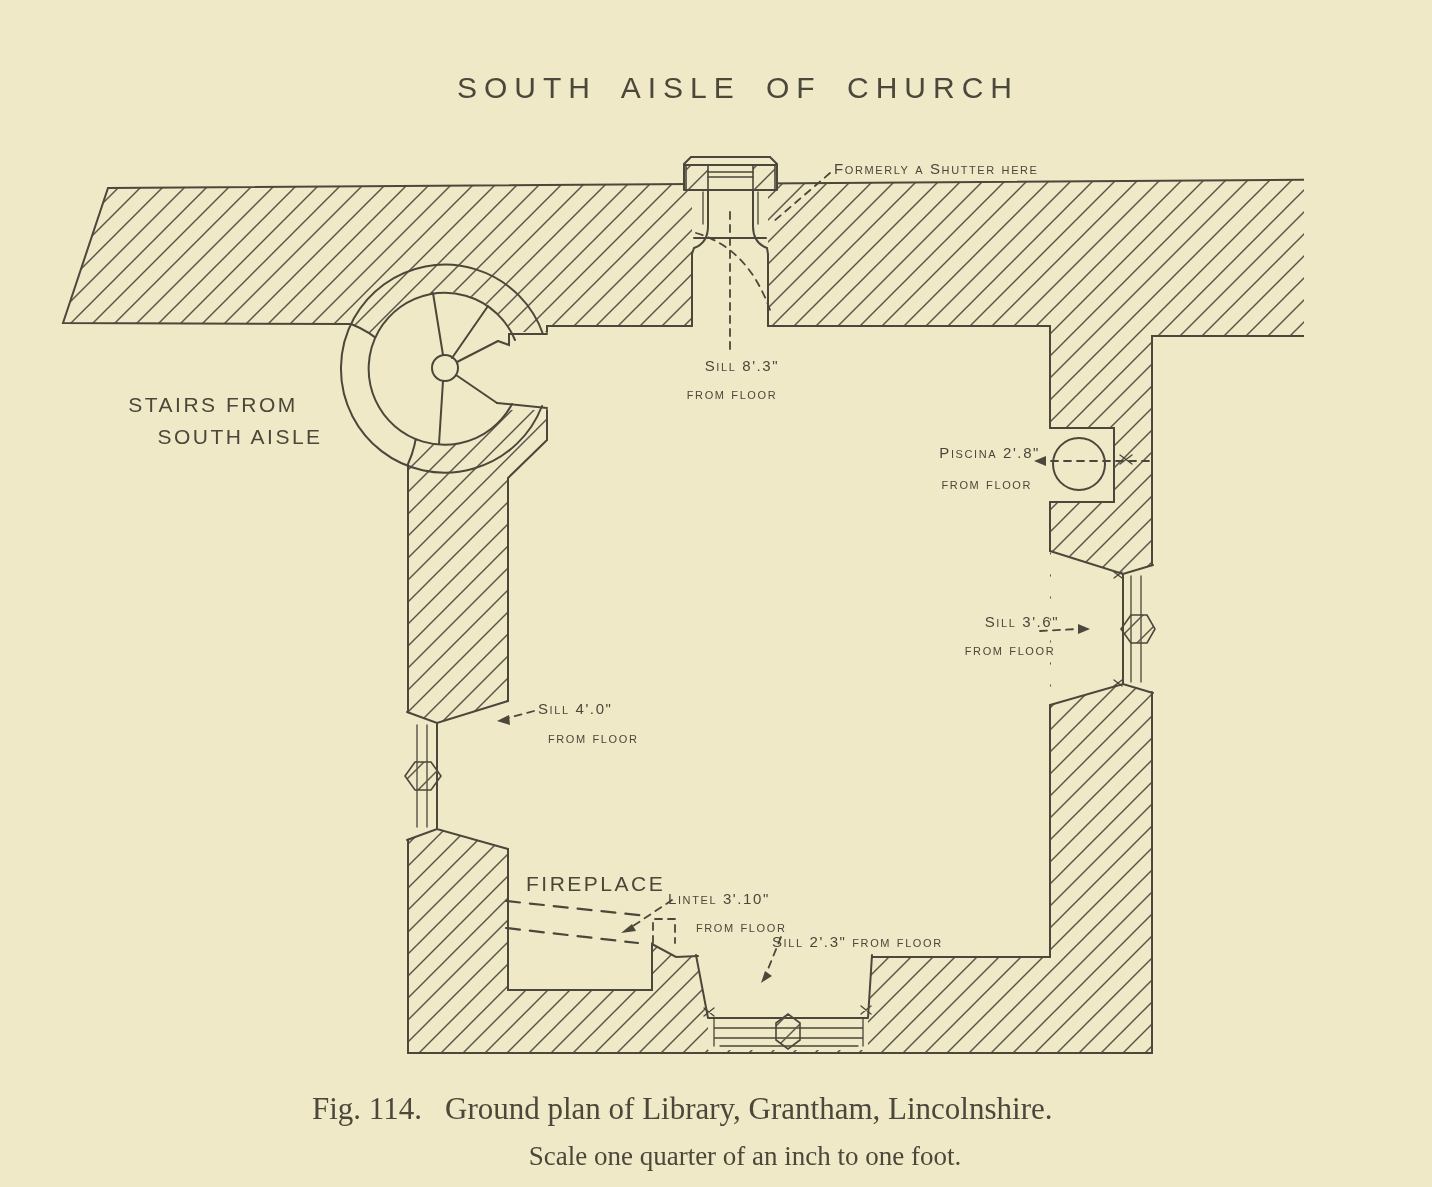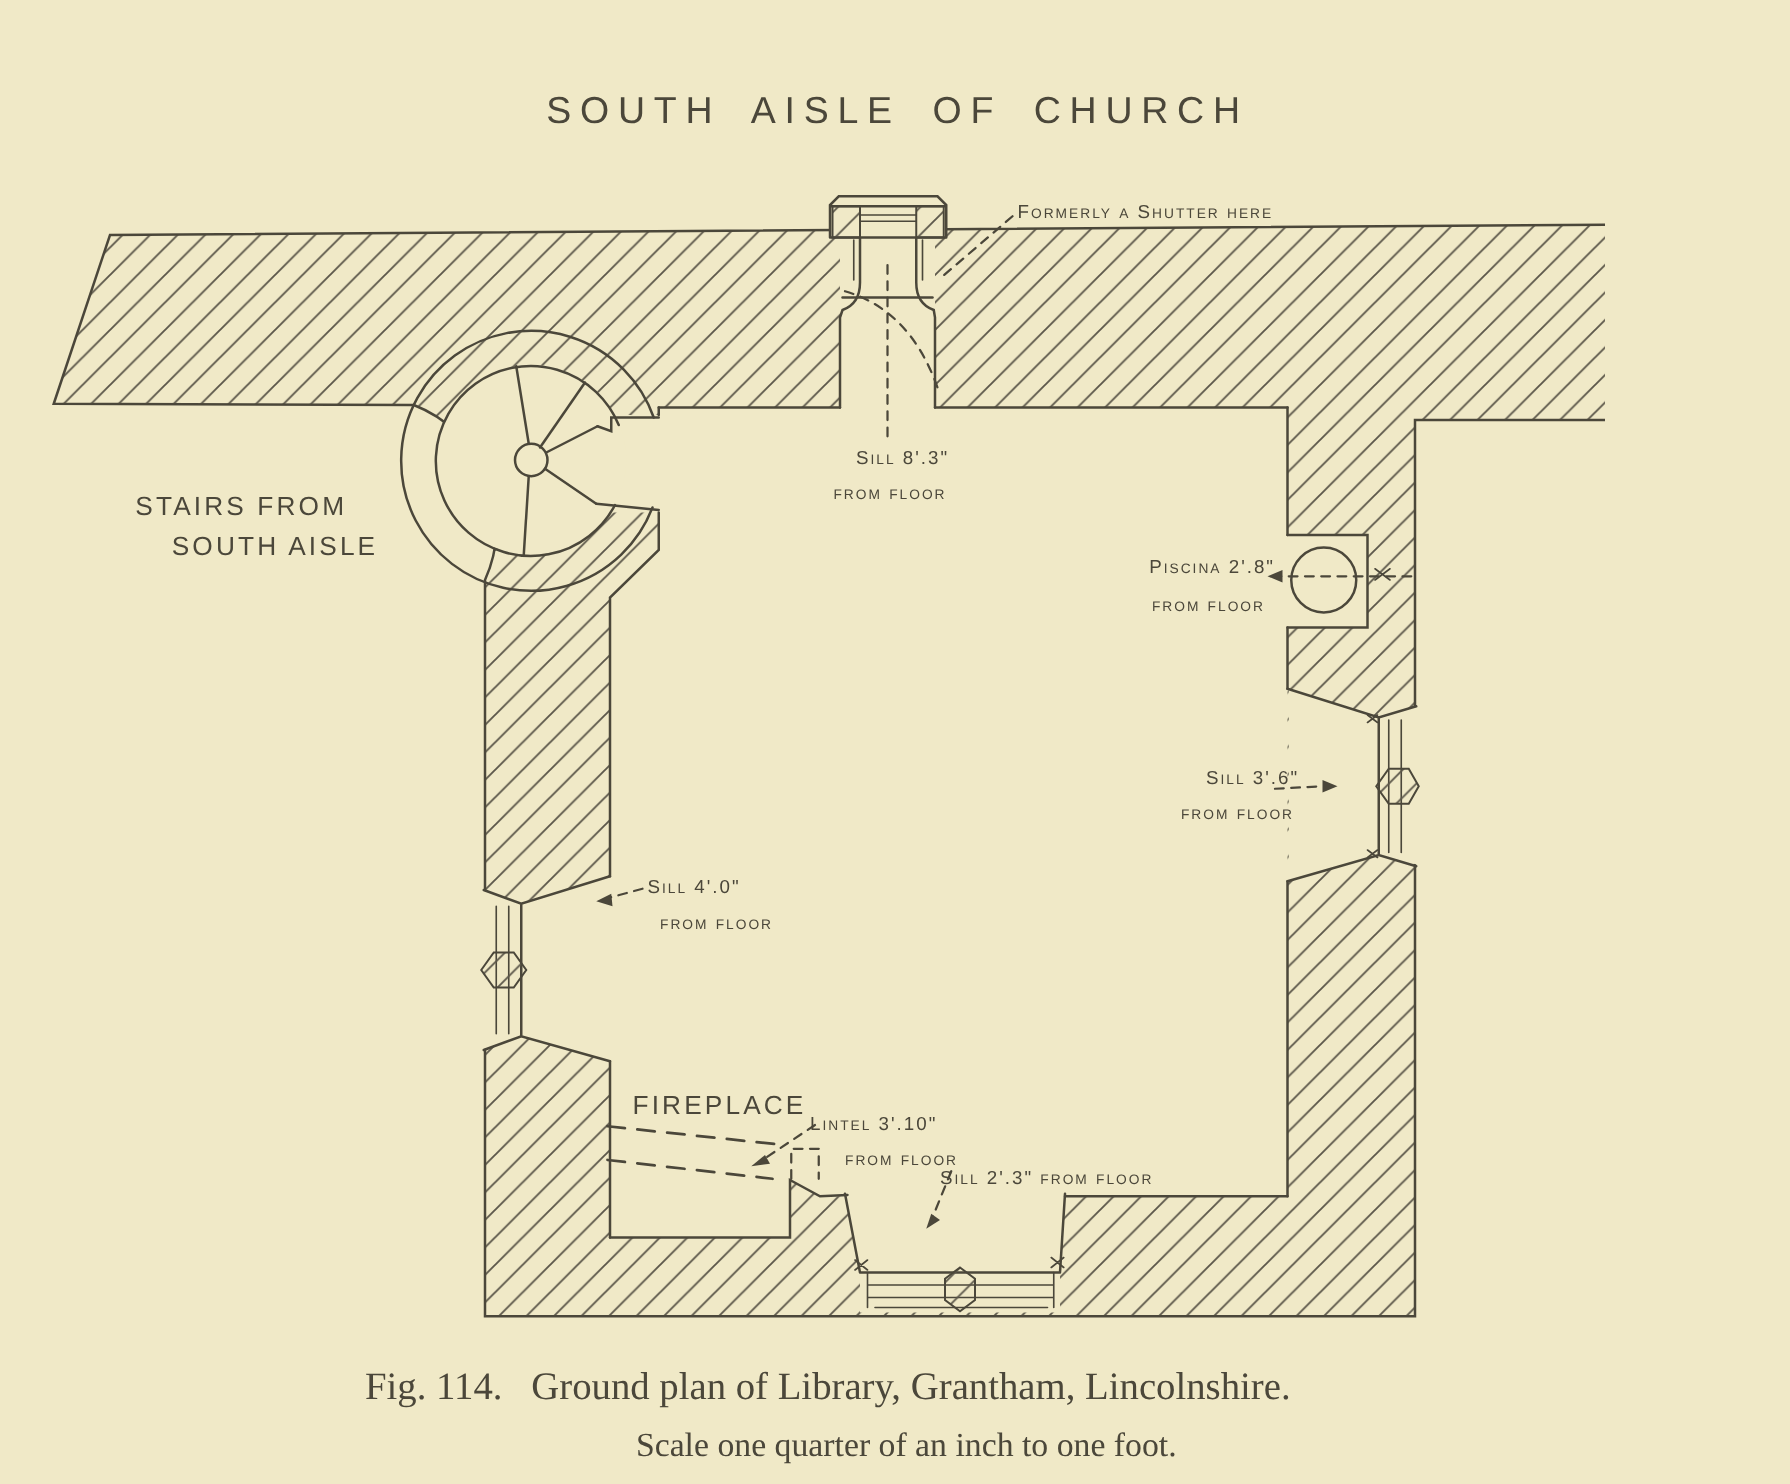--- a/index.html
+++ b/index.html
@@ -1,21 +1,21 @@
 <!DOCTYPE html>
 <html style="--paper: #f0e9c7; --ink: #4b473a; --hatch: #5c574a;"><head>
 <meta charset="utf-8">
 <style>
   :root{
     --paper:#f0e9c7;
     --ink:#4b473a;
     --hatch:#5c574a;
   }
   html,body{margin:0;padding:0;background:var(--paper);}
-  .stage{position:relative;width:1284px;height:1187px;background:var(--paper);overflow:hidden;}
+  .stage{position:relative;width:1284px;height:1187px;background:var(--paper);overflow:hidden;margin-left:20px;}
   svg{position:absolute;left:0;top:0;}
   .hatch-fill{fill:url(#hatch);stroke:var(--ink);stroke-width:2;}
   .paper-fill{fill:var(--paper);stroke:none;}
   .ink{stroke:var(--ink);fill:none;stroke-width:2;stroke-linecap:round;}
   .thin{stroke:var(--ink);fill:none;stroke-width:1.3;stroke-linecap:round;}
   .dash{stroke:var(--ink);fill:none;stroke-width:1.8;stroke-dasharray:7 6;stroke-linecap:round;}
   .dash-long{stroke:var(--ink);fill:none;stroke-width:2.2;stroke-dasharray:14 10;stroke-linecap:round;}
   .arrow{fill:var(--ink);stroke:none;}
   .mullion{fill:url(#hatch);stroke:var(--ink);stroke-width:1.6;}
   .lbl{fill:var(--ink);font-family:"Liberation Sans",sans-serif;font-variant:small-caps;

